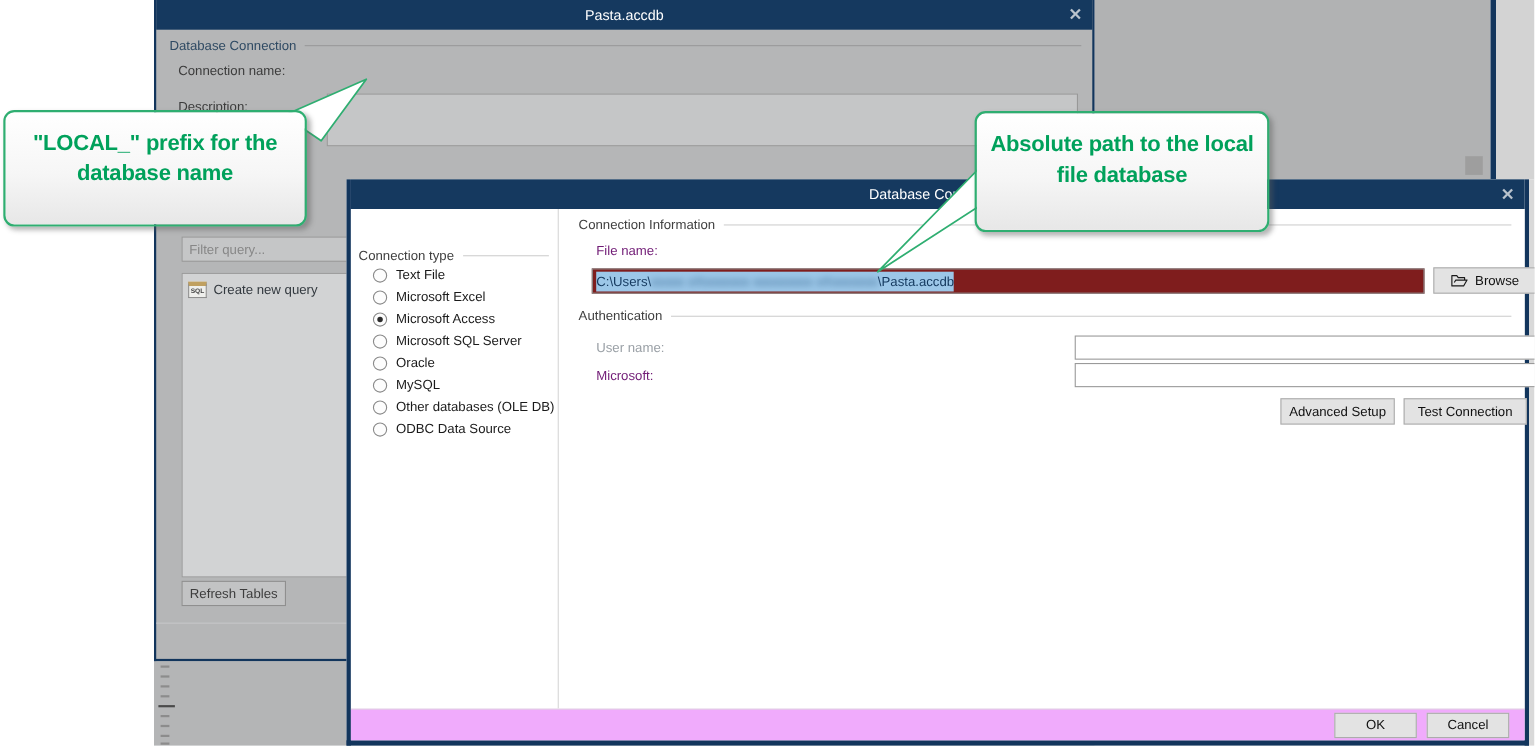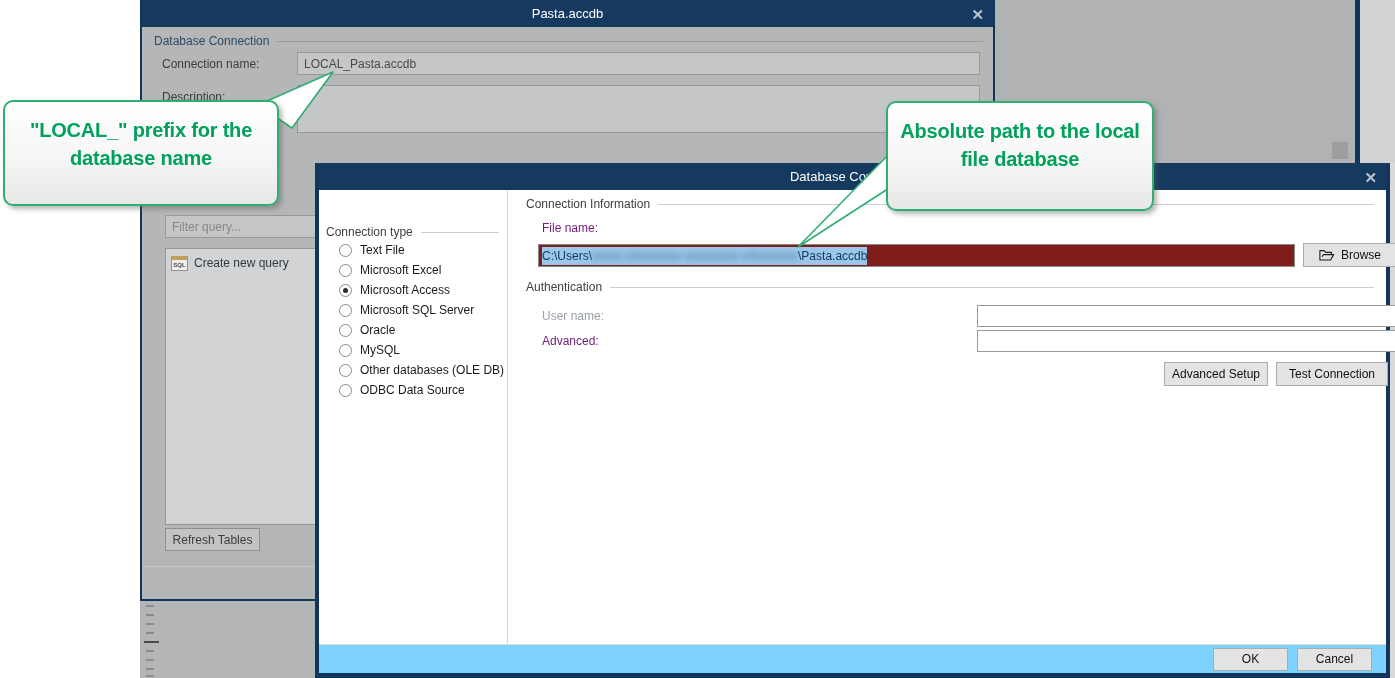--- a/index.html
+++ b/index.html
@@ -112,21 +112,21 @@
   .sel { background:#9cc7e8; color:#14395e; padding:2px 0; }
   .sel .redacted { filter:blur(3px); color:#3e6d96; }
   .btn {
     background:#e3e3e3; border:1px solid #acacac; color:#111;
     font-size:12px; display:flex; align-items:center; justify-content:center;
     font-family:"Liberation Sans",sans-serif; cursor:default;
   }
   .btn-abs { position:absolute; }
   .folder-glyph { width:16px; height:13px; margin-right:6px; flex:none; }
   .fg-footer {
-    height:29px; background:#7dd3fc; border-top:1px solid #dcdcdc;
+    height:29px; background:#f0abfc; border-top:1px solid #dcdcdc;
     display:flex; align-items:center; justify-content:flex-end; gap:9px; padding-right:14px;
   }
   .fg-footer .btn { width:75px; height:23px; }
 
   
   .callout-layer { position:absolute; inset:0; z-index:3; pointer-events:none; }
   .tail-svg { position:absolute; overflow:visible; }
   .bubble {
     position:absolute; border:2px solid #2fae71; border-radius:10px;
     background:linear-gradient(180deg,#ffffff 0%, #f6f6f6 55%, #e7e7e7 100%);
@@ -166,23 +166,20 @@
       <span>Pasta.accdb</span>
       <span class="close-x">✕</span>
     </div>
     <div class="body">
       <div class="group-row bg-group">
         <span>Database Connection</span>
         <span class="rule"></span>
       </div>
 
       <div class="bg-label" style="left:20px; top:30px;">Connection name:</div>
-      <div class="bg-input" style="left:155px; top:25px; width:683px; height:23px;">
-        <span>LOCAL_Pasta.accdb</span>
-      </div>
 
       <div class="bg-label" style="left:20px; top:63px;">Description:</div>
       <div class="bg-input" style="left:155px; top:58px; width:683px; height:48px; align-items:flex-start;">
         <span></span>
       </div>
 
 
       <div class="bg-input filter-input" style="left:23px; top:188px; width:183px; height:23px;">
         <span>Filter query...</span>
       </div>
@@ -272,21 +269,21 @@
         </div>
 
         <div class="group-row fg-group fg-group-right" style="top:90px;">
           <span>Authentication</span>
           <span class="rule"></span>
         </div>
 
         <div class="fg-label disabled" style="left:34px; top:119px;">User name:</div>
         <input class="fg-input" style="left: 469px; top: 115px; width: 693px; height: 22px;" value="">
 
-        <div class="fg-label" style="left:34px; top:144px;">Advanced:</div>
+        <div class="fg-label" style="left:34px; top:144px;">Microsoft:</div>
         <input class="fg-input" type="password" style="left: 469px; top: 140px; width: 693px; height: 22px;" value="">
 
         <div class="btn btn-abs" style="left:656px; top:172px; width:104px; height:24px;">
           <span>Advanced Setup</span>
         </div>
         <div class="btn btn-abs" style="left:768px; top:172px; width:112px; height:24px;">
           <span>Test Connection</span>
         </div>
       </div>
     </div>

